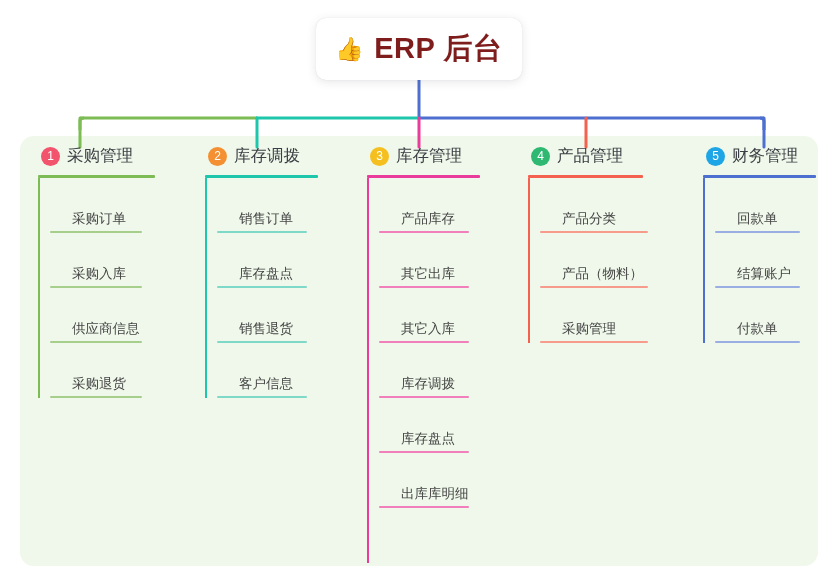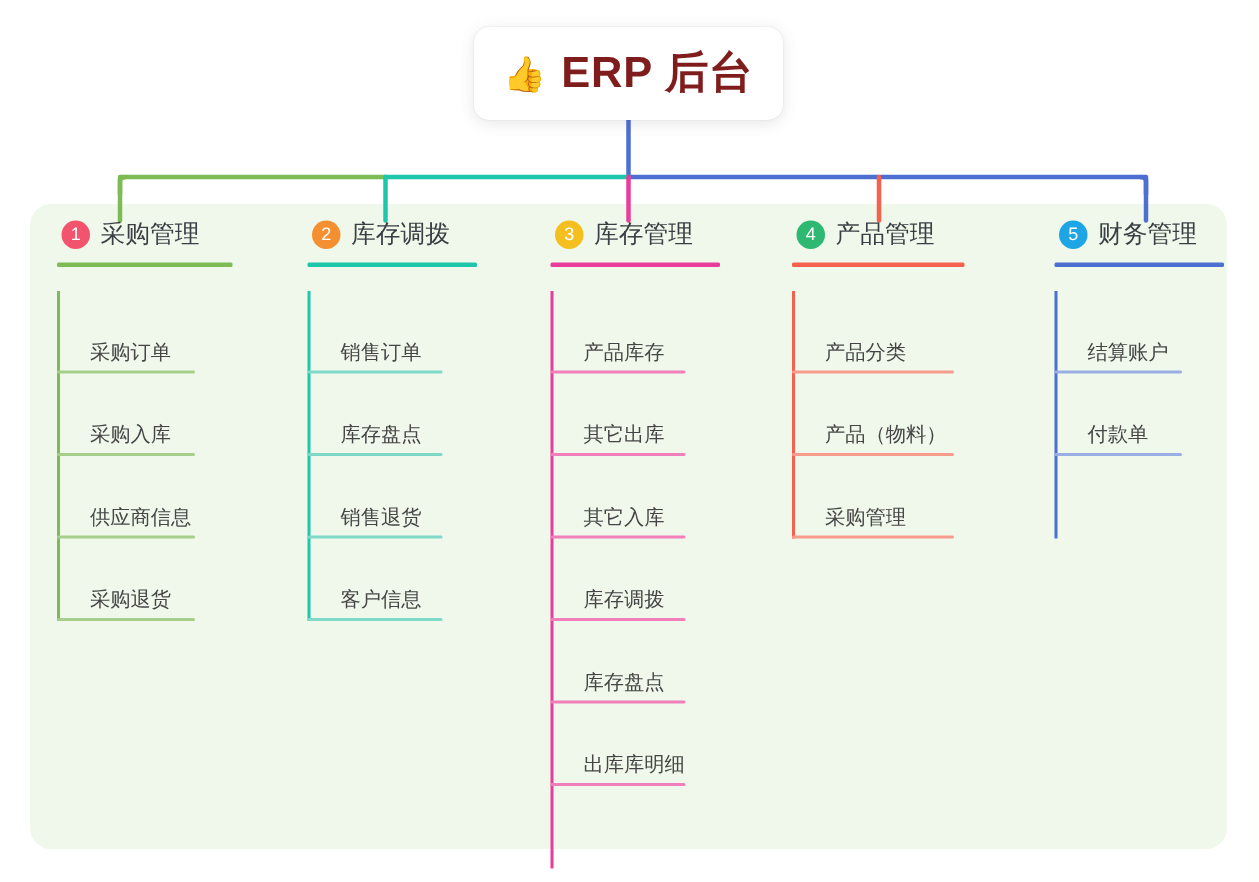--- a/index.html
+++ b/index.html
@@ -101,22 +101,22 @@
     white-space: nowrap;
   }
   .col-underline {
     height: 3px;
     margin-top: 7px;
     border-radius: 1px;
   }
 
   .leaves {
     position: relative;
-    margin-top: 16px;
-    padding-left: 0;
+    margin-top: 0;
+    padding-left: 12px;
   }
   .spine {
     position: absolute;
     left: 0;
     top: 0;
     width: 2px;
   }
   .leaf {
     position: relative;
     height: 55px;
@@ -279,20 +279,24 @@
       </div>
       <div class="column" style="left: 703px;">
         <div class="col-header">
           <span class="badge" style="background: rgb(30, 165, 229);">5</span>
           <span class="col-title">财务管理</span>
         </div>
         <div class="col-underline" style="background: rgb(76, 111, 208); width: 113px;"></div>
         <div class="leaves">
           <div class="spine" style="background: rgb(76, 111, 208); height: 165px;"></div>
           <div class="leaf">
+            <span class="leaf-text">回款单</span>
+            <div class="leaf-line" style="background: rgb(154, 174, 228); width: 85px;"></div>
+          </div>
+          <div class="leaf">
             <span class="leaf-text">结算账户</span>
             <div class="leaf-line" style="background: rgb(154, 174, 228); width: 85px;"></div>
           </div>
           <div class="leaf">
             <span class="leaf-text">付款单</span>
             <div class="leaf-line" style="background: rgb(154, 174, 228); width: 85px;"></div>
           </div>
         </div>
       </div>
     </div>

